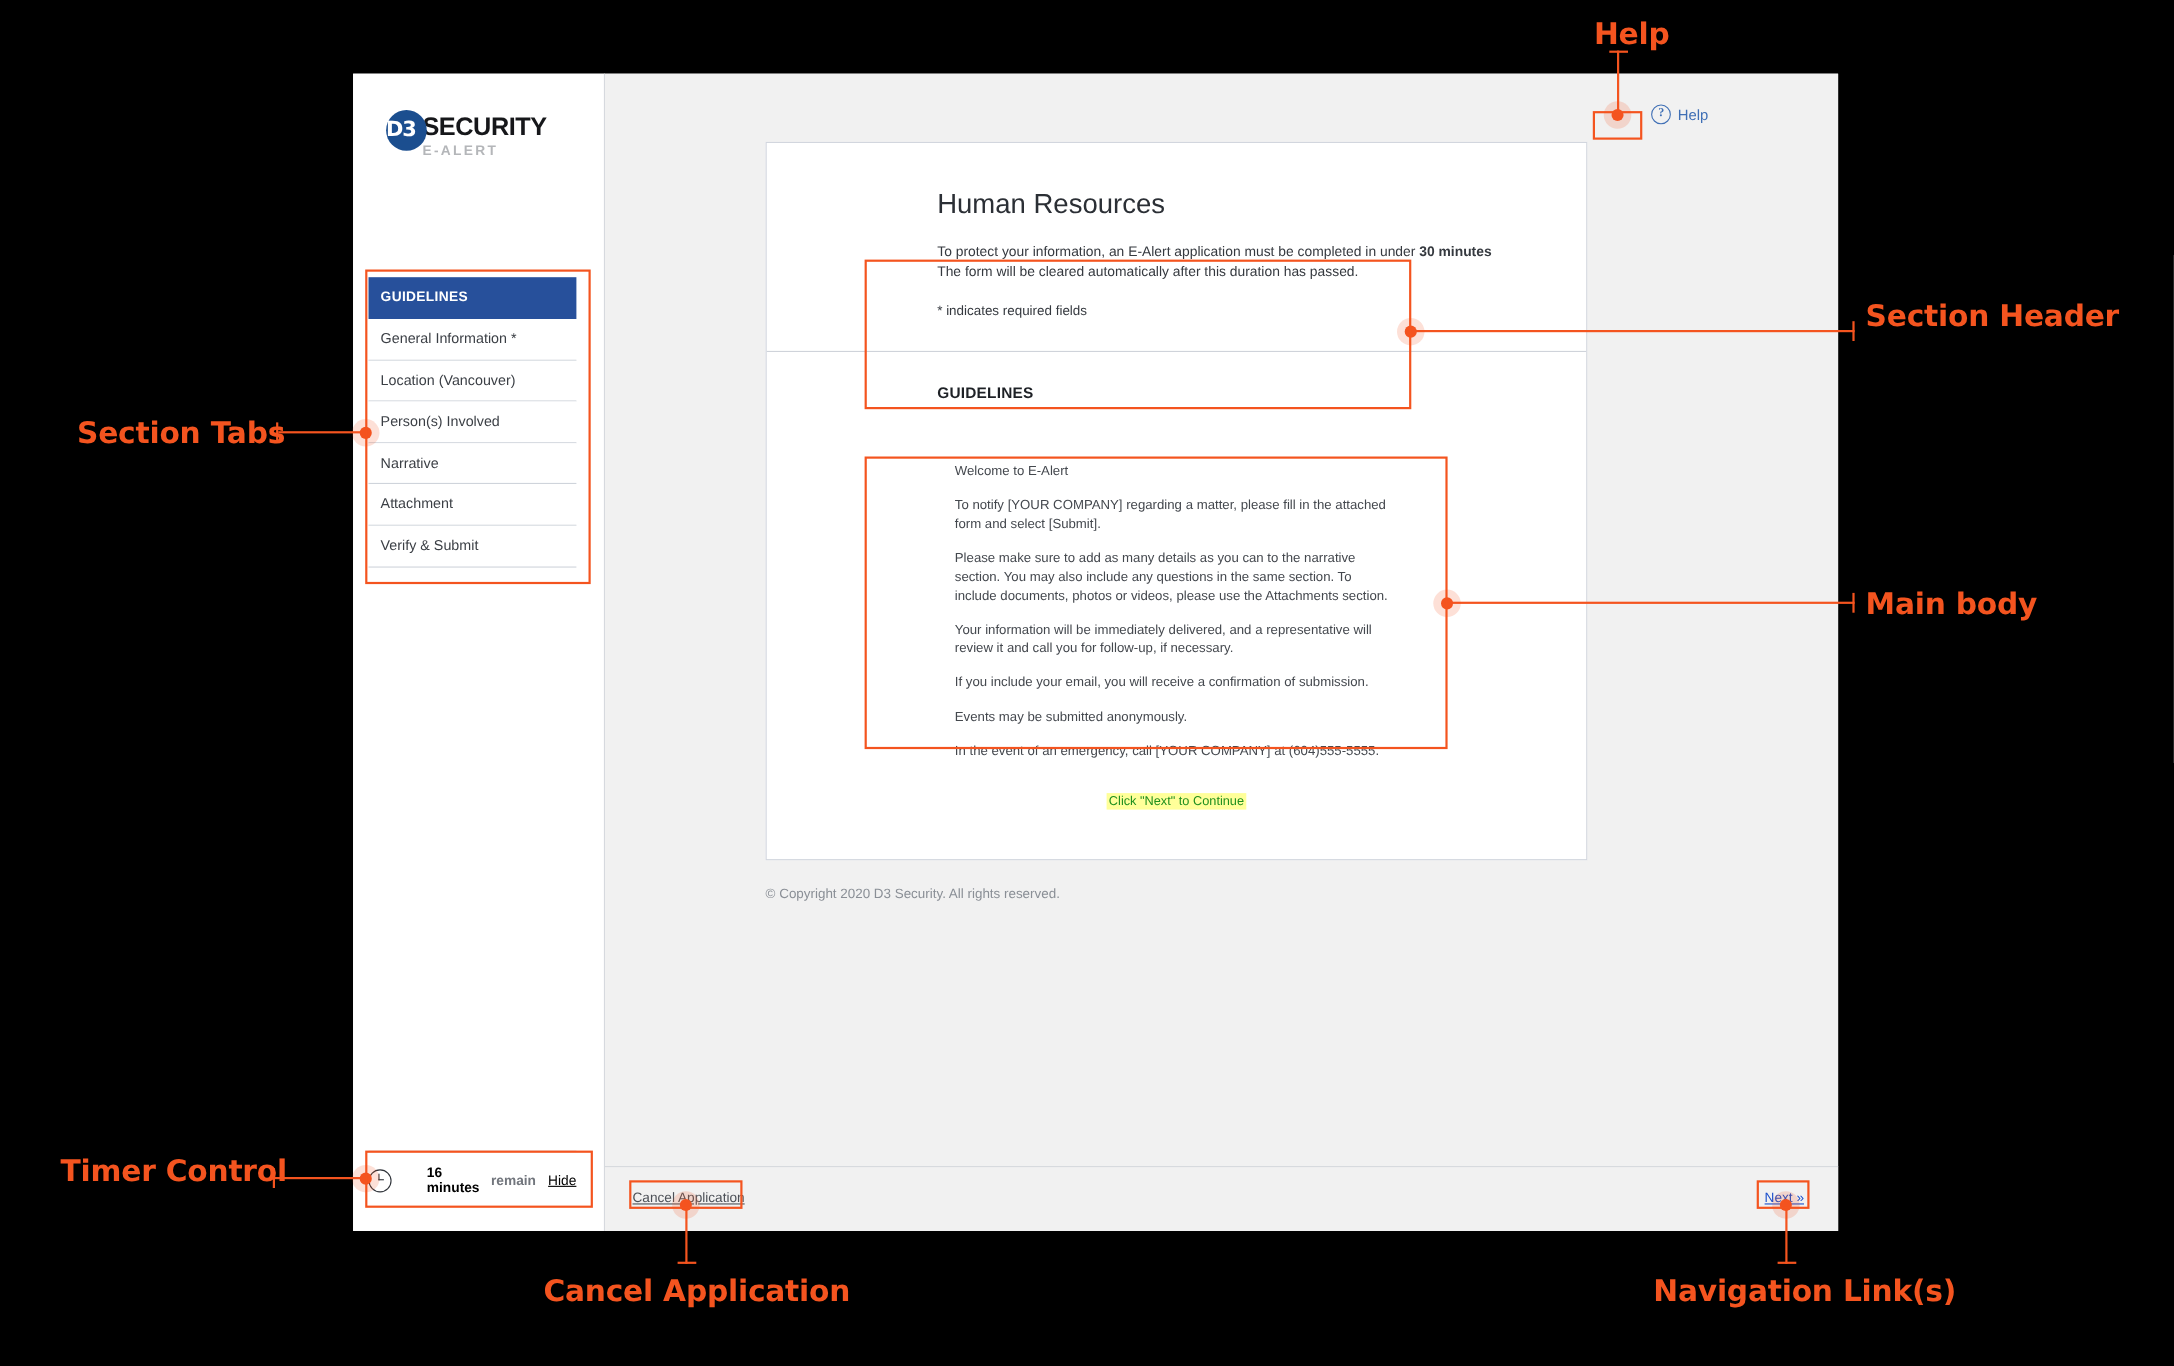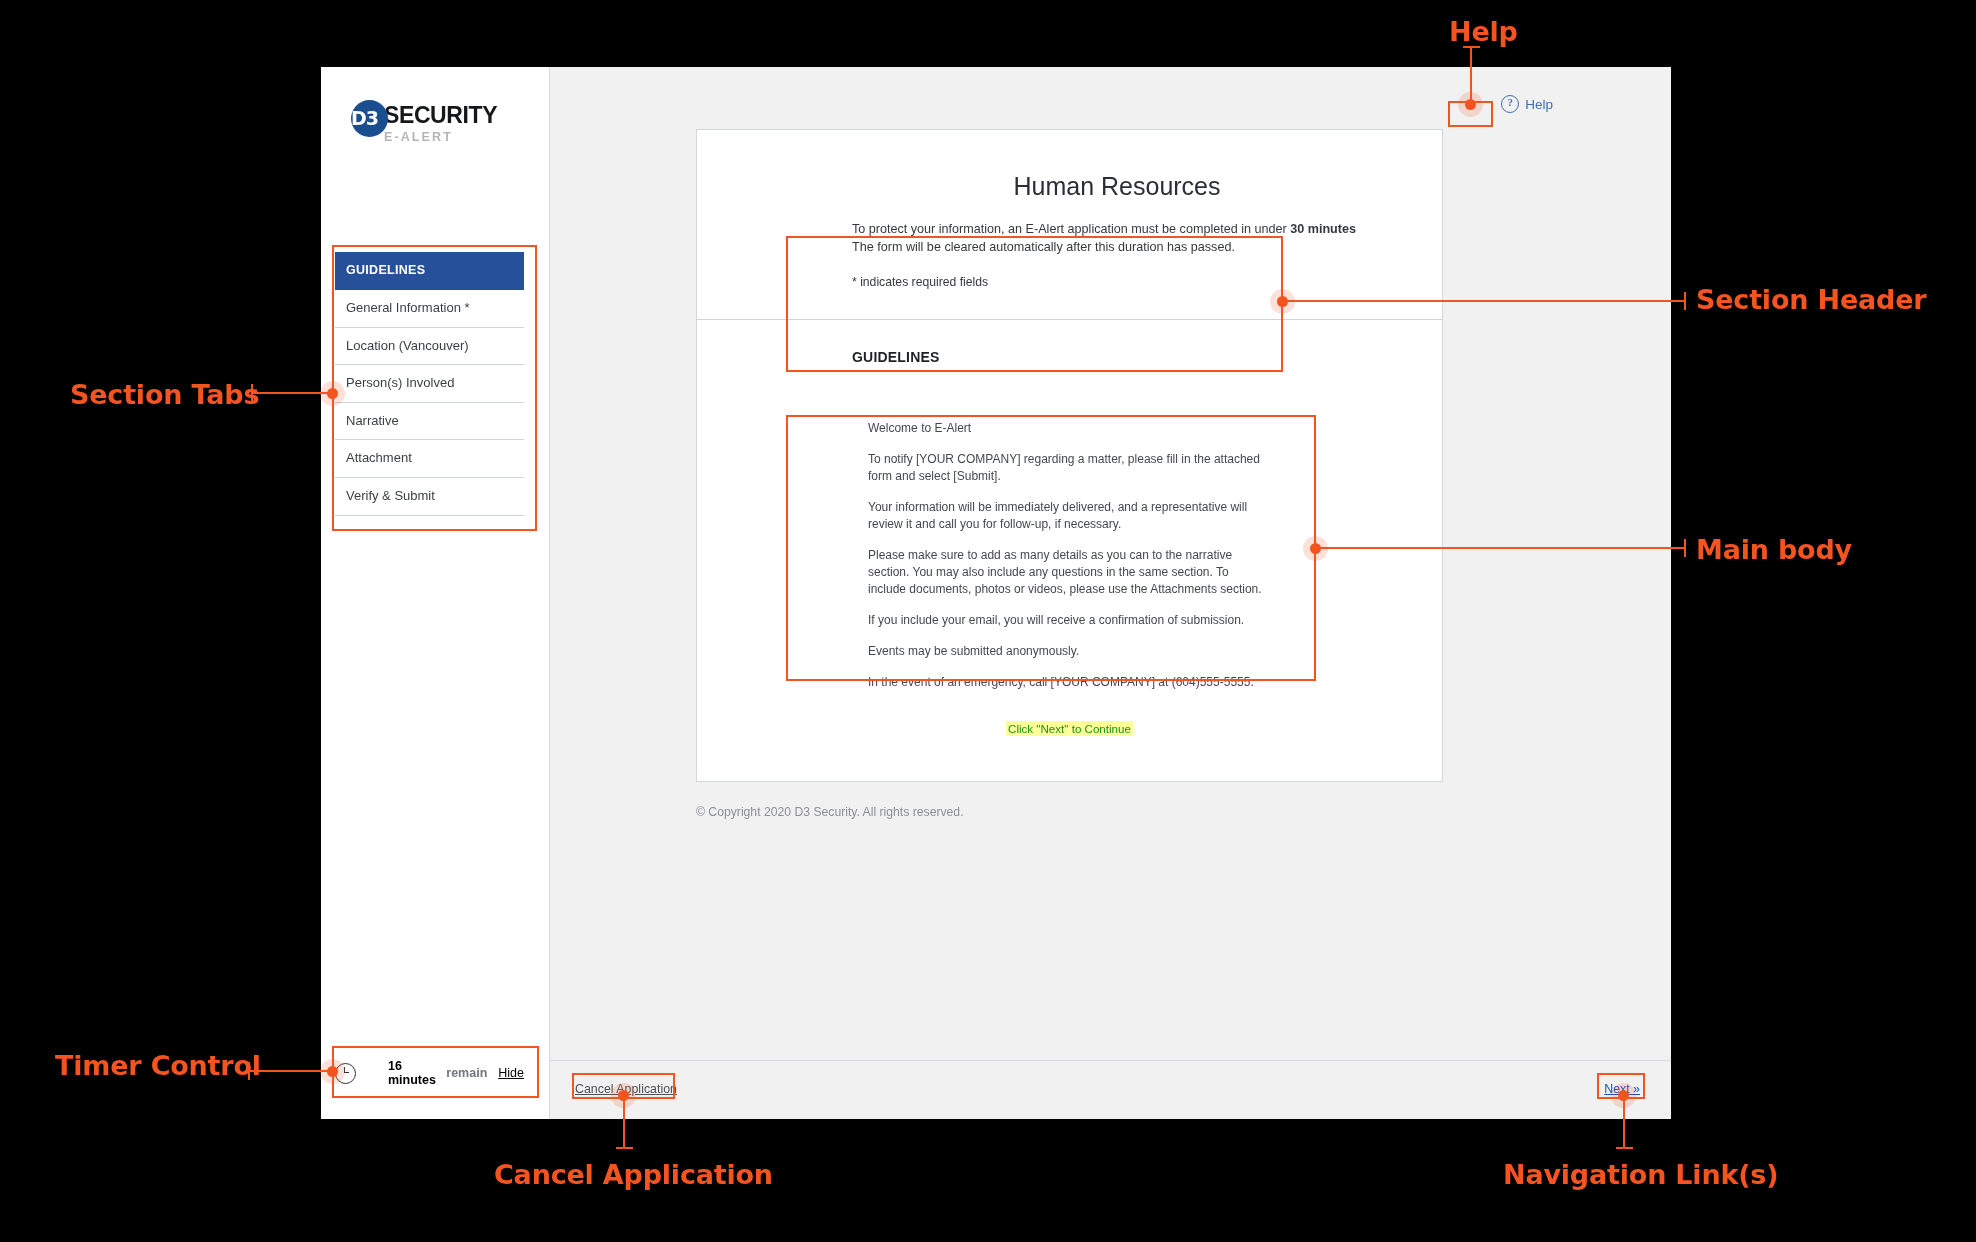--- a/index.html
+++ b/index.html
@@ -217,21 +217,20 @@
     padding: 43px 60px 30px 155px;
     border-bottom: 1px solid #cfd3da;
   }
   #header-title {
     font-size: 25px;
     color: #2b2f35;
     font-weight: normal;
     margin: 0 0 19px 0;
     line-height: 1.1;
     font-family: "Liberation Sans", sans-serif;
-    text-align: center;
   }
   .header-para {
     font-size: 12.6px;
     color: #35393f;
     line-height: 1.45;
     margin: 0;
   }
   .header-para b { font-weight: bold; }
   #required-note {
     font-size: 12.2px;
@@ -402,22 +401,22 @@
           <span>To protect your information, an E-Alert application must be completed in under </span><b>30 minutes</b><br>
           <span>The form will be cleared automatically after this duration has passed.</span>
         </p>
         <div id="required-note">* indicates required fields</div>
       </div>
 
       <div id="body-pane">
         <h2 id="body-title">GUIDELINES</h2>
         <p class="body-para">Welcome to E-Alert</p>
         <p class="body-para">To notify [YOUR COMPANY] regarding a matter, please fill in the attached form and select [Submit].</p>
+        <p class="body-para">Please make sure to add as many details as you can to the narrative section. You may also include any questions in the same section. To include documents, photos or videos, please use the Attachments section.</p>
         <p class="body-para">Your information will be immediately delivered, and a representative will review it and call you for follow-up, if necessary.</p>
-        <p class="body-para">Please make sure to add as many details as you can to the narrative section. You may also include any questions in the same section. To include documents, photos or videos, please use the Attachments section.</p>
         <p class="body-para">If you include your email, you will receive a confirmation of submission.</p>
         <p class="body-para">Events may be submitted anonymously.</p>
         <p class="body-para">In the event of an emergency, call [YOUR COMPANY] at (604)555-5555.</p>
         <div id="continue-note">
           <span>Click "Next" to Continue</span>
         </div>
       </div>
 
     </div>
 
@@ -434,21 +433,21 @@
 </div>
 
 <div id="annotations">
 
   <div class="ann-label" style="left:1449px; top:16px;">Help</div>
   <div class="ann-line" style="left:1470px; top:46px; width:2.2px; height:58px;"></div>
   <div class="ann-cap" style="left:1463px; top:46px; width:17px; height:2.2px;"></div>
   <div class="ann-dot" style="left:1465px; top:99px;"></div>
   <div class="ann-box" style="left:1448px; top:101px; width:45px; height:26px;"></div>
 
-  <div class="ann-label" style="left:1696px; top:284px;">Section Header</div>
+  <div class="ann-label" style="left:1696px; top:272px;">Section Header</div>
   <div class="ann-line" style="left:1282px; top:300px; width:404px; height:2.2px;"></div>
   <div class="ann-cap" style="left:1684px; top:292px; width:2.2px; height:18px;"></div>
   <div class="ann-dot" style="left:1277px; top:296px;"></div>
   <div class="ann-box" style="left:786px; top:236px; width:497px; height:136px;"></div>
 
   <div class="ann-label" style="left:1696px; top:534px;">Main body</div>
   <div class="ann-line" style="left:1315px; top:547px; width:371px; height:2.2px;"></div>
   <div class="ann-cap" style="left:1684px; top:539px; width:2.2px; height:18px;"></div>
   <div class="ann-dot" style="left:1310px; top:543px;"></div>
   <div class="ann-box" style="left:786px; top:415px; width:530px; height:266px;"></div>

